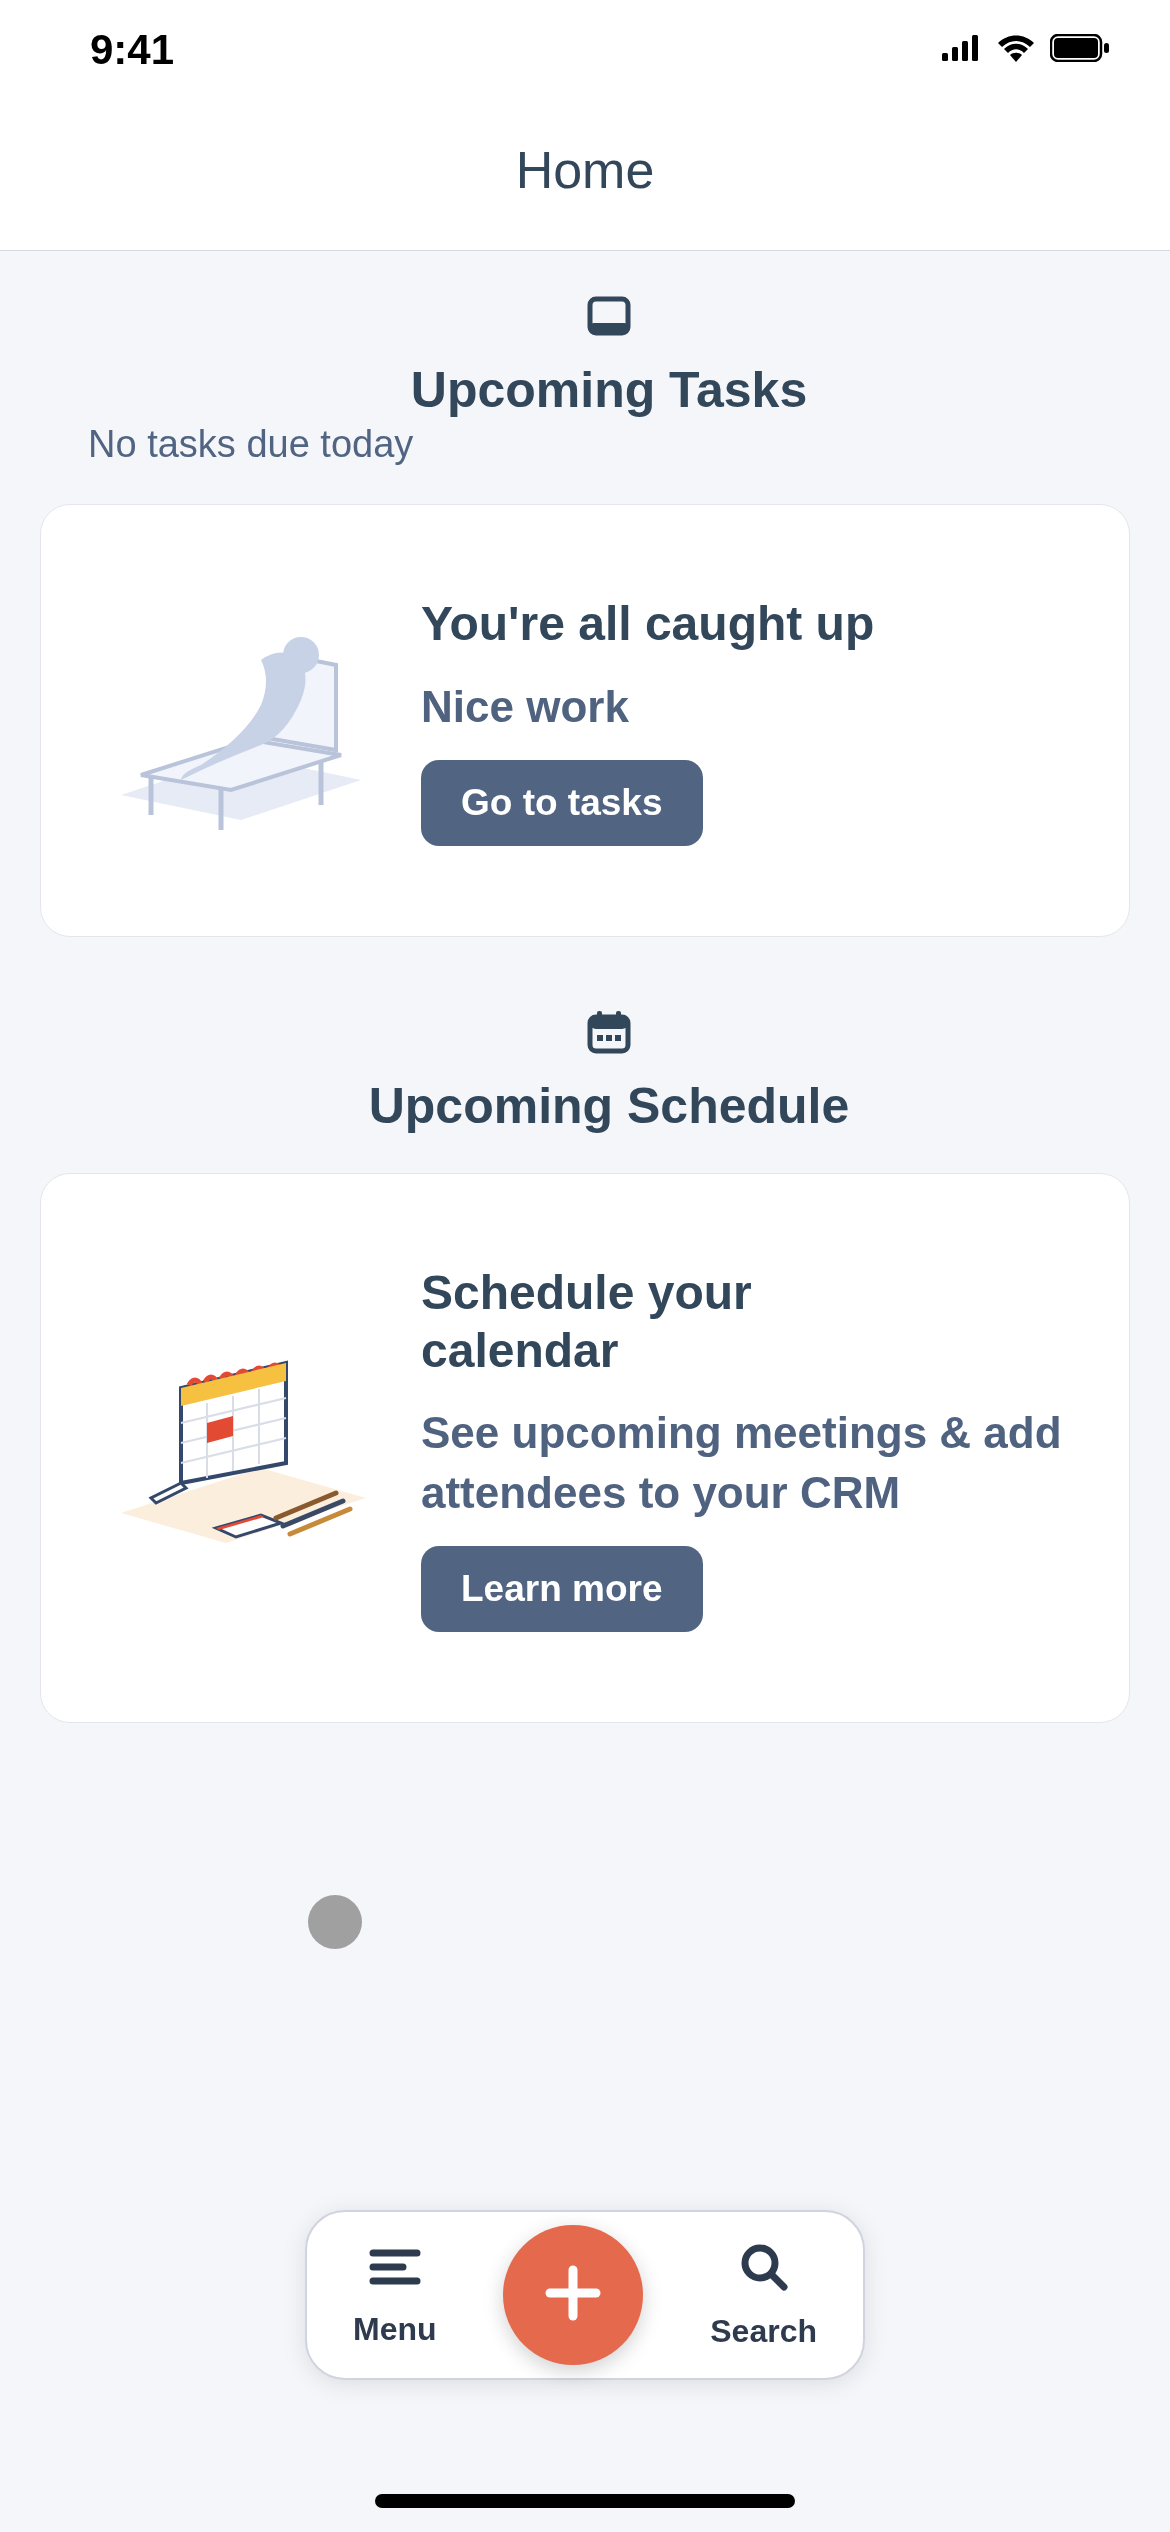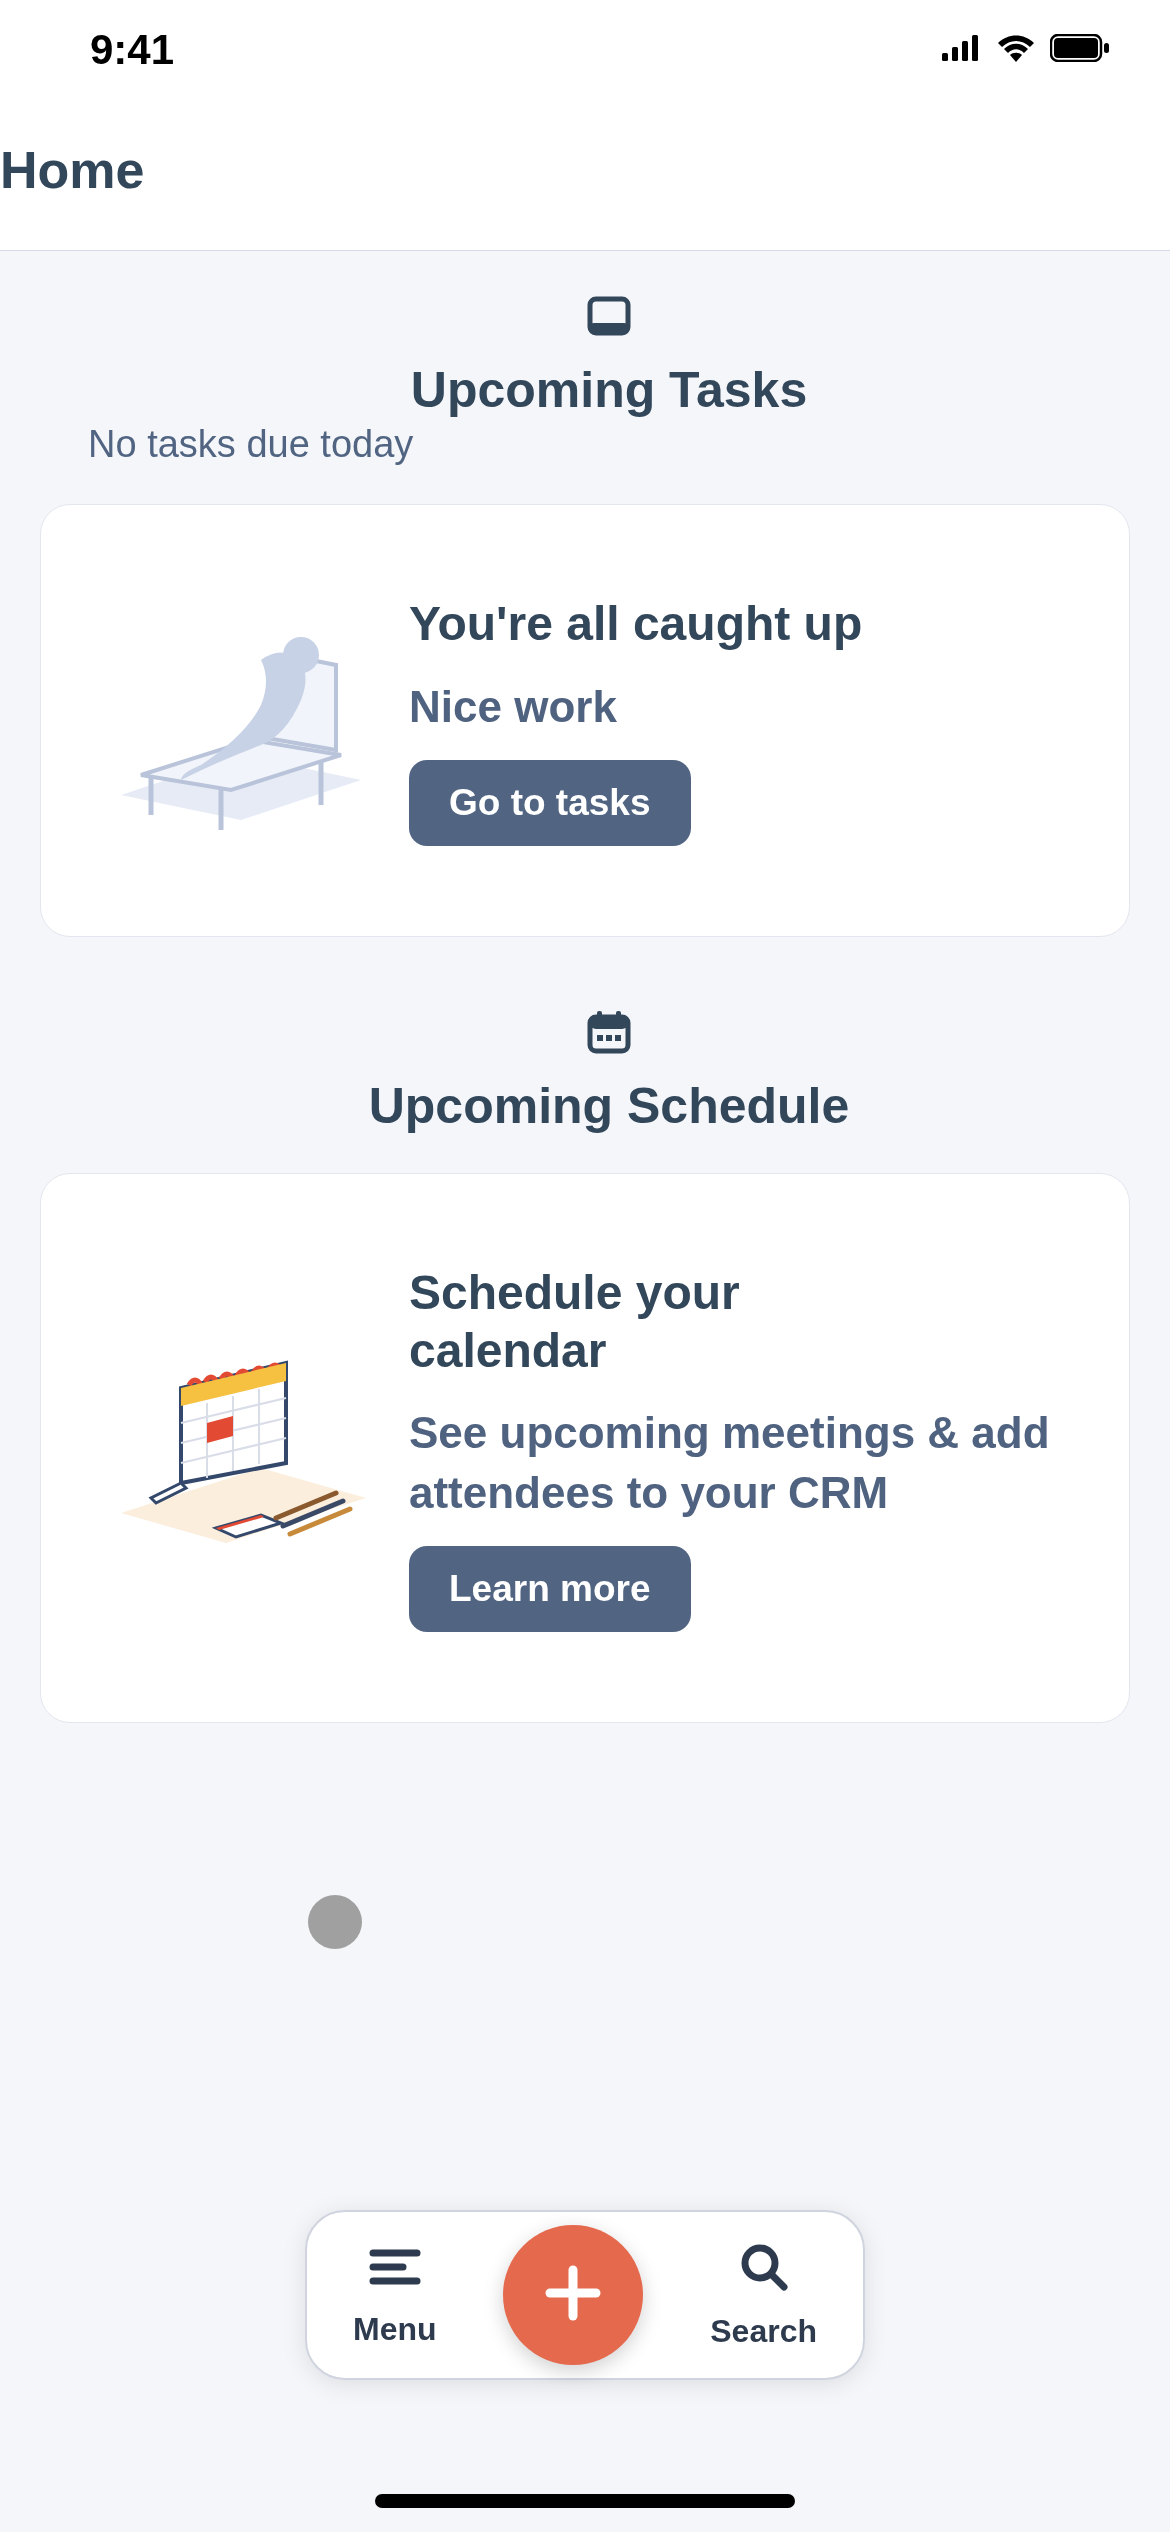--- a/index.html
+++ b/index.html
@@ -33,22 +33,23 @@
     gap: 14px;
   }
 
   
   .nav-bar {
     background: #ffffff;
     border-bottom: 1px solid #d6dae4;
     padding: 40px 0 50px 0;
   }
   .nav-title {
+    text-align: center;
     font-size: 52px;
-    font-weight: 700;
+    font-weight: 400;
     color: #33475b;
   }
 
   
   .content {
     padding: 40px 40px 0 40px;
   }
 
   
   .section-header {
@@ -82,21 +83,21 @@
 
   
   .card {
     background: #ffffff;
     border: 1px solid #e3e6ee;
     border-radius: 30px;
     margin: 38px 0 70px 0;
     padding: 90px 60px;
     display: flex;
     align-items: center;
-    gap: 28px;
+    gap: 40px;
   }
   .card-illustration {
     flex: 0 0 280px;
     height: 240px;
     display: flex;
     align-items: center;
     justify-content: center;
   }
   .card-body {
     flex: 1;

